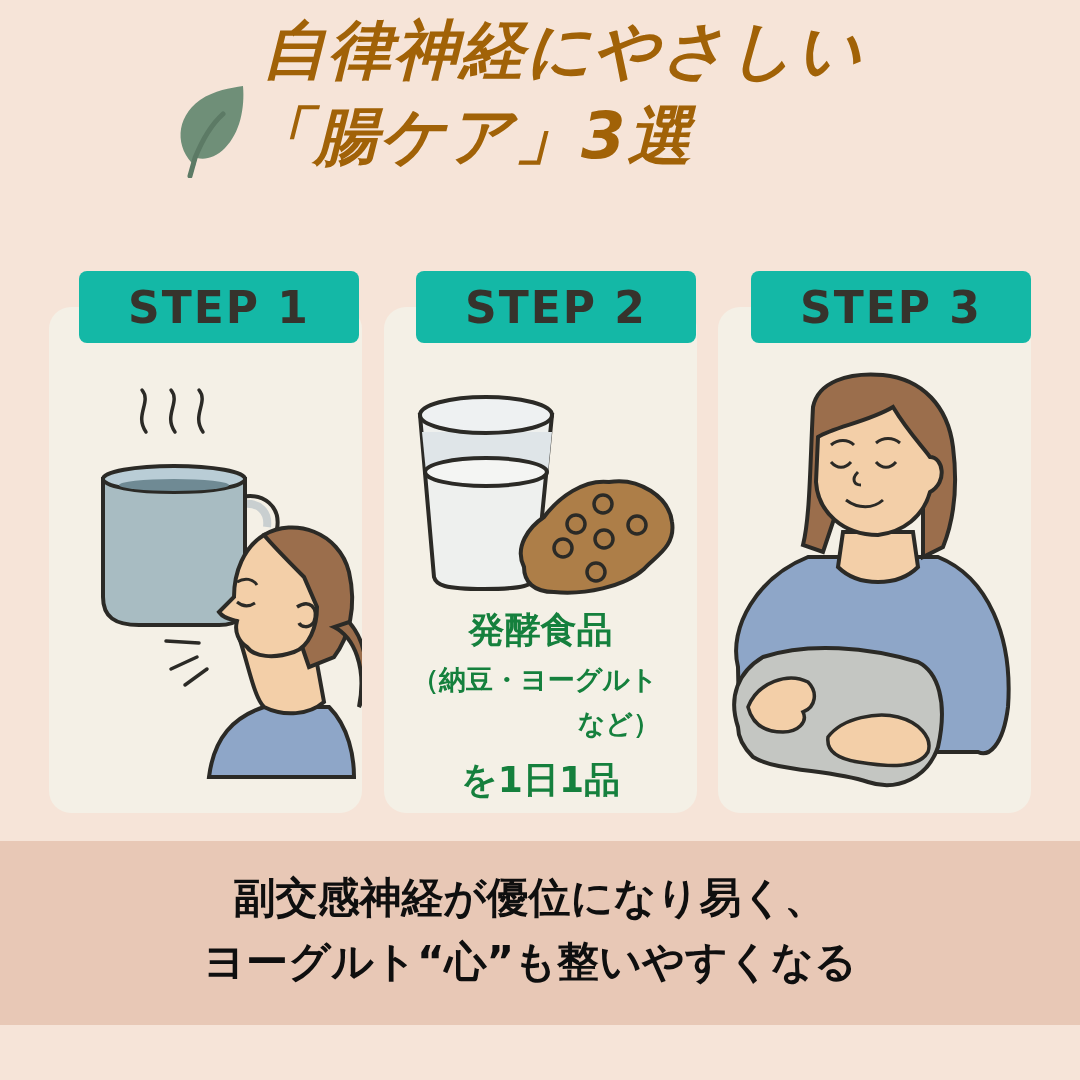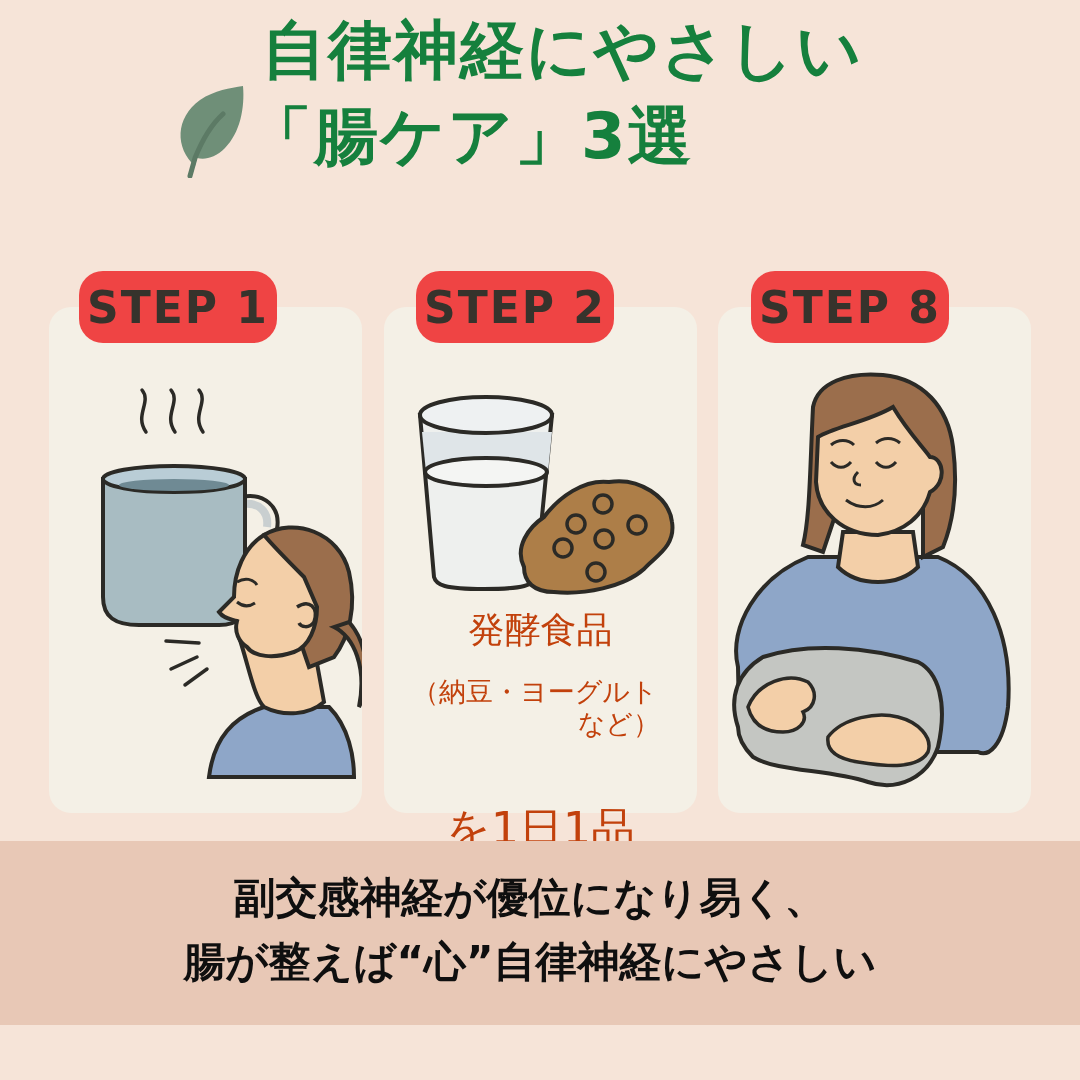--- a/index.html
+++ b/index.html
@@ -5,40 +5,40 @@
   html, body { margin:0; padding:0; }
   body {
     width:1080px; height:1080px; overflow:hidden;
     background:#f6e4d8;
     font-family:"DejaVu Sans", "Liberation Sans", sans-serif;
     position:relative;
     color:#2d2a24;
   }
   .title-block { position:absolute; left:0; top:62px; width:1080px; height:180px; }
   .leaf { position:absolute; left:165px; top:78px; width:80px; height:100px; }
-  .title-line { position:absolute; left:262px; font-weight:bold; color:#15803d; font-size:64px; letter-spacing:2px; white-space:nowrap; line-height:1; }
+  .title-line { position:absolute; left:262px; font-weight:bold; color:#a16207; font-size:64px; letter-spacing:2px; white-space:nowrap; line-height:1;font-style:italic; }
   .title-line.l1 { top:18px; }
   .title-line.l2 { top:104px; left:248px; }
 
   .card { position:absolute; top:307px; width:313px; height:506px; background:#f4f0e6; border-radius:22px; }
   .card.c1 { left:49px; }
   .card.c2 { left:384px; }
   .card.c3 { left:718px; }
-  .badge { position:absolute; top:271px; width:198px; height:72px; background:#ef4444; border-radius:24px;
+  .badge { position:absolute; top:271px; width:280px; height:72px; background:#14b8a6; border-radius:8px;
     display:flex; align-items:center; justify-content:center; font-weight:bold; font-size:44px; color:#36332c; letter-spacing:2px; }
   .badge.b1 { left:79px; }
   .badge.b2 { left:416px;text-align:center; }
   .badge.b3 { left:751px; }
 
   .illu { position:absolute; }
-  .step2-text { position:absolute; left:384px; width:313px; text-align:center; color:#c2410c; font-weight:normal; }
+  .step2-text { position:absolute; left:384px; width:313px; text-align:center; color:#15803d; font-weight:bold; }
   .t-main { top:606px; font-size:36px; }
-  .t-sub1 { top:662px; font-size:27px; left:394px; text-align:left; padding-left:18px; width:295px; white-space:nowrap;margin-top:12px; }
+  .t-sub1 { top:662px; font-size:27px; left:394px; text-align:left; padding-left:18px; width:295px; white-space:nowrap; }
   .t-sub2 { top:706px; font-size:27px; left:460px; text-align:right; width:200px; }
-  .t-end { top:756px; font-size:44px;margin-top:44px; }
+  .t-end { top:756px; font-size:36px; }
 
   .banner { position:absolute; left:0; top:841px; width:1080px; height:184px; background:#e8c8b6; }
   .banner-line { position:absolute; width:1060px; text-align:center; font-weight:bold; color:#0f0f0f; font-size:42px; white-space:nowrap; }
   .banner-line.l1 { top:870px; }
   .banner-line.l2 { top:934px; }
 </style>
 </head>
 <body>
 
 <div class="title-block"></div>
@@ -48,21 +48,21 @@
 </svg>
 <div class="title-line l1">自律神経にやさしい</div>
 <div class="title-line l2">「腸ケア」3選</div>
 
 <div class="card c1"></div>
 <div class="card c2"></div>
 <div class="card c3"></div>
 
 <div class="badge b1">STEP 1</div>
 <div class="badge b2">STEP 2</div>
-<div class="badge b3">STEP 8</div>
+<div class="badge b3">STEP 3</div>
 
 <svg class="illu" style="left:49px;top:307px;" width="313" height="506" viewBox="0 0 313 506">
   <g stroke="#2b2a26" stroke-width="3.5" fill="none" stroke-linecap="round">
     <path d="M93 83 C103 95, 85 108, 97 125"></path>
     <path d="M122 83 C132 95, 114 108, 126 125"></path>
     <path d="M150 83 C160 95, 142 108, 154 125"></path>
   </g>
   <g>
     <path d="M192 190 C215 185, 232 200, 228 222" stroke="#2b2a26" stroke-width="4" fill="none"></path>
     <path d="M194 197 C210 195, 220 205, 218 220" stroke="#c9cfd0" stroke-width="8" fill="none"></path>
@@ -129,13 +129,13 @@
     <path d="M20 420 C10 390, 20 365, 45 350 C90 335, 150 340, 200 355 C220 365, 230 395, 220 440 C210 470, 180 485, 150 475 C110 462, 60 465, 35 450 C25 440, 20 430, 20 420 Z" fill="#c4c6c2" stroke="#2b2a26" stroke-width="4"></path>
   </g>
   <g fill="#f3cfa8" stroke="#2b2a26" stroke-width="3.5">
     <path d="M30 400 C40 375, 70 365, 90 375 C100 385, 98 400, 85 405 C90 415, 80 425, 65 425 C50 425, 35 420, 30 400 Z"></path>
     <path d="M110 430 C125 410, 160 405, 180 410 C200 415, 215 430, 210 445 C200 462, 170 460, 140 455 C120 452, 108 445, 110 430 Z"></path>
   </g>
 </svg>
 
 <div class="banner"></div>
 <div class="banner-line l1">副交感神経が優位になり易く、</div>
-<div class="banner-line l2">腸が整えば“心”自律神経にやさしい</div>
+<div class="banner-line l2">ヨーグルト“心”も整いやすくなる</div>
 
 </body></html>

